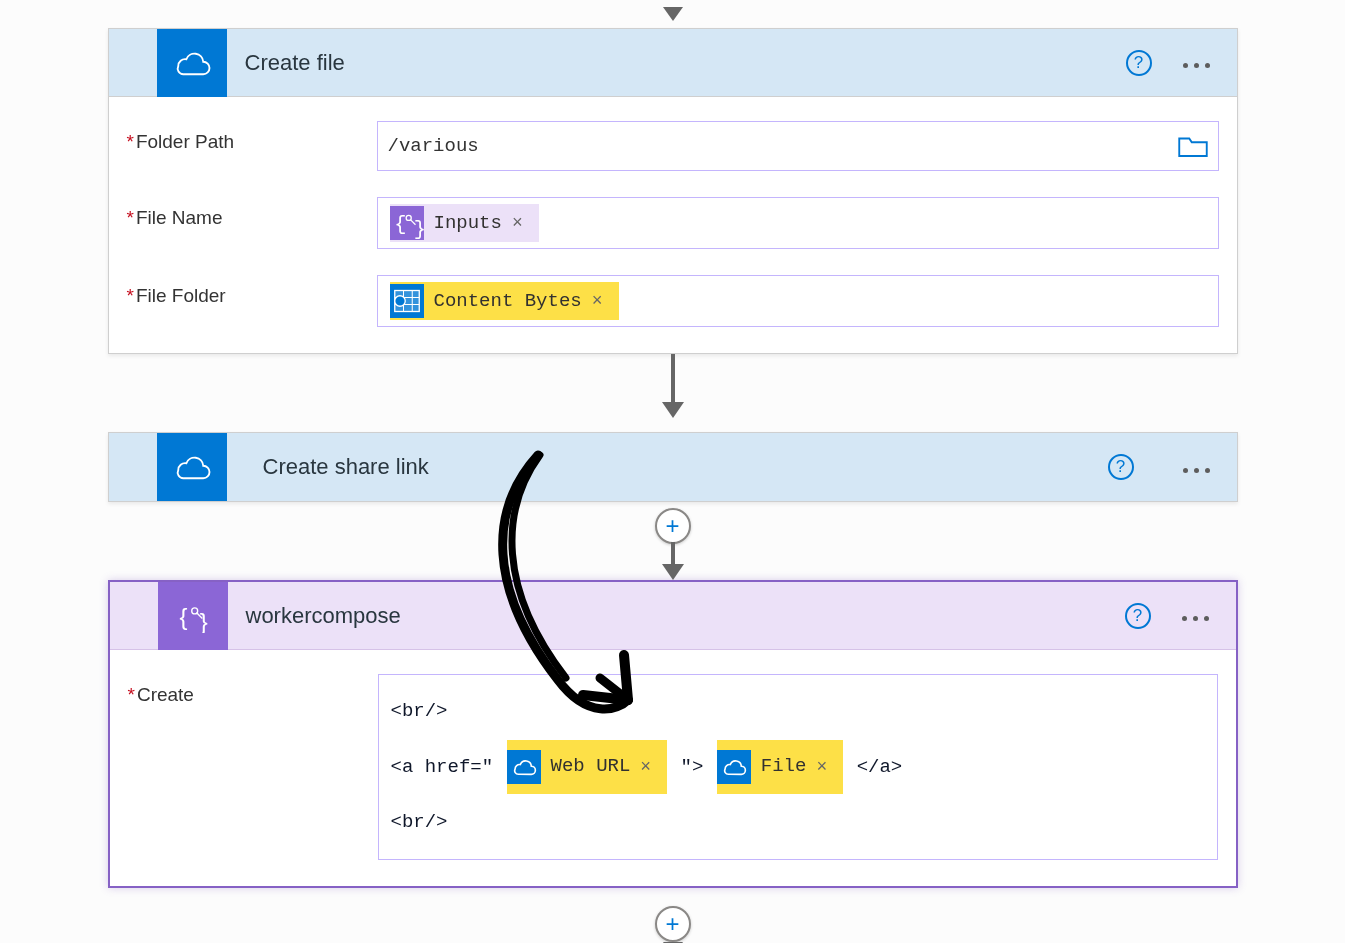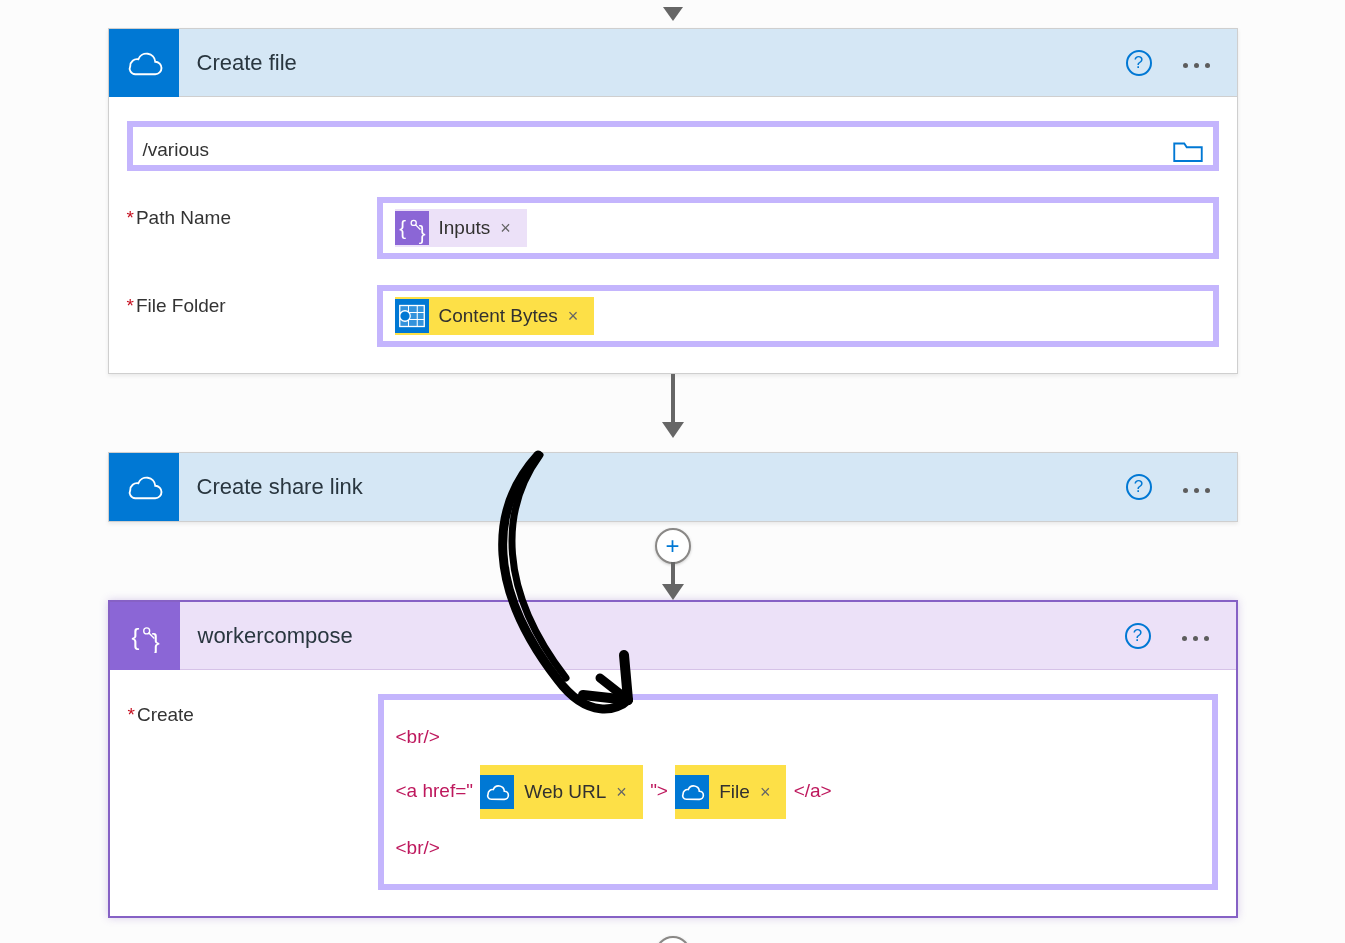--- a/index.html
+++ b/index.html
@@ -22,24 +22,25 @@
   .card.selected {
     border: 2px solid #8661c5;
     box-shadow: 0 0 8px rgba(134,97,197,0.3);
   }
 
   .card-header {
     display: flex;
     align-items: center;
     height: 68px;
     padding-right: 18px;
+    padding-left: 48px;
   }
   .hdr-blue { background: #d5e7f5; border-bottom: 1px solid #cfcfcf; }
   .hdr-purple { background: #ece1f8; border-bottom: 1px solid #d6c2e8; }
-  .hdr-blue.nobody { border-bottom: none; }
+  .hdr-blue.nobody { border-bottom: none; gap: 18px; }
 
   .hdr-icon {
     width: 70px; height: 68px;
     display:flex; align-items:center; justify-content:center;
     flex-shrink:0;
   }
   .hdr-icon.onedrive { background: #0078d4; color:#fff; }
   .hdr-icon.compose  { background: #8b66d6; color:#fff; }
   .hdr-title { flex:1; padding-left: 18px; font-size: 22px; color:#29363f; }
 
@@ -51,25 +52,26 @@
   }
   .dots { cursor:pointer; padding:0 6px; }
   .dots span { display:inline-block; width:5px; height:5px; background:#5d5d5d; border-radius:50%; margin:0 3px; }
 
   .card-body { padding: 14px 18px 22px 18px; }
   .row { display:flex; align-items:flex-start; margin: 10px 0 26px 0; }
   .row:last-child { margin-bottom: 4px; }
   .label { width: 250px; padding-top:10px; font-size:19px; color:#333; }
   .req { color:#c50f1f; margin-right:2px; }
   .field {
-    flex:1; border:6px solid #c4b5fd; min-height:50px;
-    display:flex; align-items:flex-end; flex-wrap:wrap;
+    flex:1; border:1px solid #c4b5fd; min-height:50px;
+    display:flex; align-items:center; flex-wrap:wrap;
     padding: 4px 10px;
     position:relative;
     font-size:19px;
+    font-family:Liberation Mono, monospace;
   }
   .field.multiline { display:block; padding:10px 12px; line-height:2.6; }
   .field .folder-ico { position:absolute; right:10px; top:12px; color:#0078d4; }
   .plain { color:#333; }
 
   .token {
     display:inline-flex; align-items:center;
     padding: 2px 12px 2px 0; margin: 2px 2px;
     font-size:19px;
     vertical-align: middle;
@@ -79,21 +81,21 @@
     color:#fff; margin-right:10px; flex-shrink:0;
   }
   .tk-purple { background:#ece1f8; }
   .tk-purple .tk-ico { background:#8b66d6; }
   .tk-blue   { background:#fde047; }
   .tk-blue   .tk-ico { background:#0078d4; }
   .tk-outlook .tk-ico { background:#0078d4; }
   .tk-label  { padding-right:8px; }
   .tk-x { color:#666; padding:0 4px 0 2px; cursor:pointer; font-size:18px; }
 
-  .codefrag { font-family: inherit; color:#be185d; }
+  .codefrag { font-family: inherit; color:#0f172a; }
   .inline-line { margin: 2px 0; }
 
   
   .connector {
     width: 4px; height: 52px; background: #666; margin: 0 auto; position: relative;
   }
   .connector::after {
     content:""; position:absolute; left:50%; bottom:-12px; transform:translateX(-50%);
     border-left:11px solid transparent; border-right:11px solid transparent; border-top:16px solid #666;
   }
@@ -152,32 +154,33 @@
       </div>
       <div class="hdr-title">Create file</div>
       <div class="help-circle">
           <span>?</span>
         </div>
       <div class="dots"><span></span><span></span><span></span></div>
     </div>
     <div class="card-body">
 
       <div class="row">
+        <div class="label"><span class="req">*</span><span>Folder Path</span></div>
         <div class="field">
           <span class="plain">/various</span>
           <span class="folder-ico">
             <svg class="folder-svg" viewBox="0 0 48 36">
                 <path d="M2 6h16l4 6h24v22H2z" fill="none" stroke="#0078d4" stroke-width="3"></path>
               </svg>
           </span>
         </div>
       </div>
 
       <div class="row">
-        <div class="label"><span class="req">*</span><span>Path Name</span></div>
+        <div class="label"><span class="req">*</span><span>File Name</span></div>
         <div class="field">
           <span class="token tk-purple">
             <span class="tk-ico">
               <svg class="brace-svg" viewBox="0 0 40 40">
                   <text x="5" y="28" font-size="24" fill="#fff">{</text>
                   <circle cx="22" cy="14" r="3" fill="none" stroke="#fff" stroke-width="1.5"></circle>
                   <line x1="24" y1="16" x2="30" y2="22" stroke="#fff" stroke-width="1.5"></line>
                   <text x="28" y="34" font-size="24" fill="#fff">}</text>
                 </svg>
             </span>

